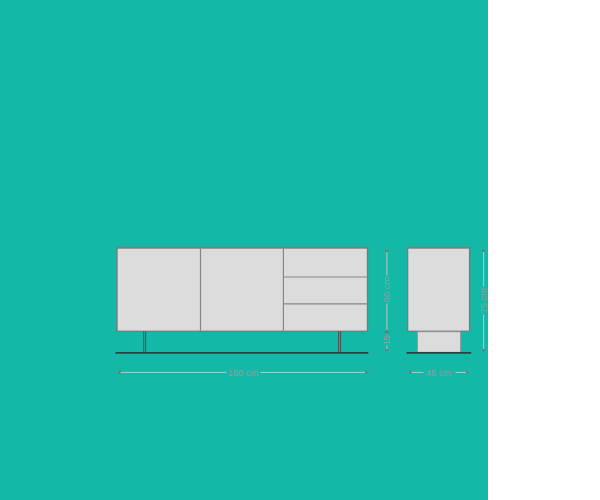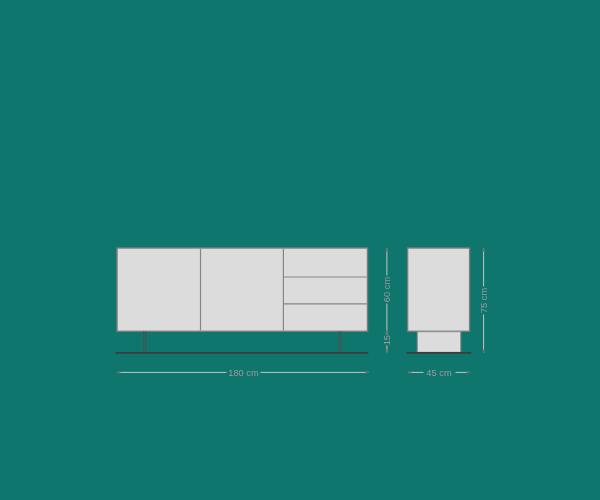--- a/index.html
+++ b/index.html
@@ -1,16 +1,16 @@
 <!DOCTYPE html>
 <html><head>
 <meta charset="utf-8">
 <style>
   html,body{margin:0;padding:0;background:#ffffff;}
-  .page{width:600px;height:500px;position:relative;overflow:hidden;background:#0f766e;}
+  .page{width:488px;height:500px;position:relative;overflow:hidden;background:#14b8a6;}
   text{font-family:"Liberation Sans", sans-serif;fill:#9b9b9b;}
 </style>
 </head>
 <body>
 <div class="page">
 <svg width="600" height="500" viewBox="0 0 600 500" xmlns="http://www.w3.org/2000/svg">
 
   <g>
     <rect x="117" y="248" width="250.5" height="83.3" fill="#dcdcdc" stroke="#7b7b7b" stroke-width="1.4"></rect>
   </g>

